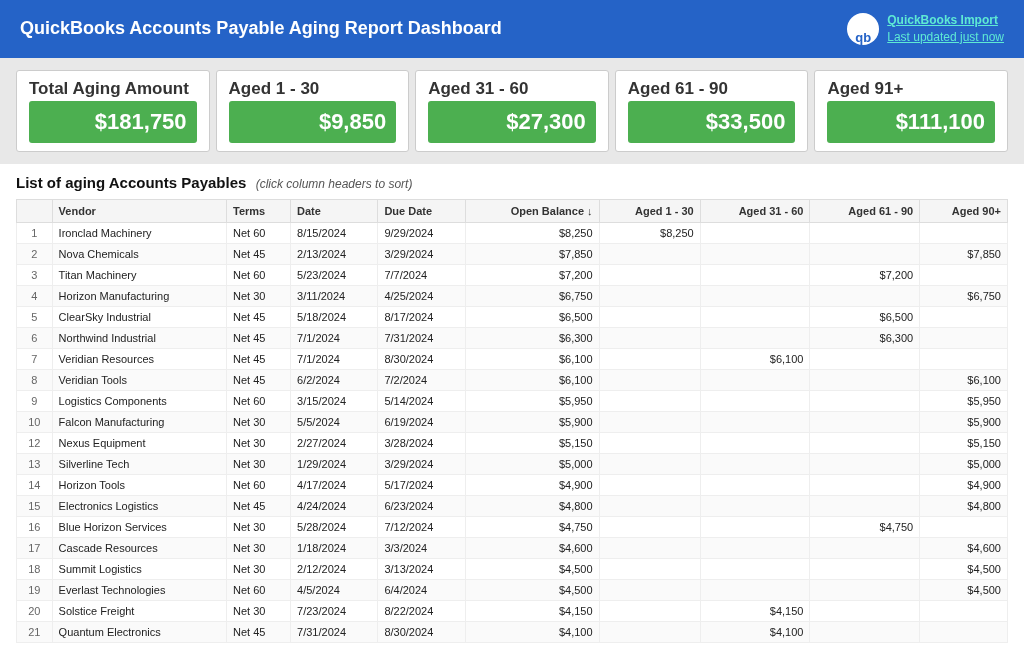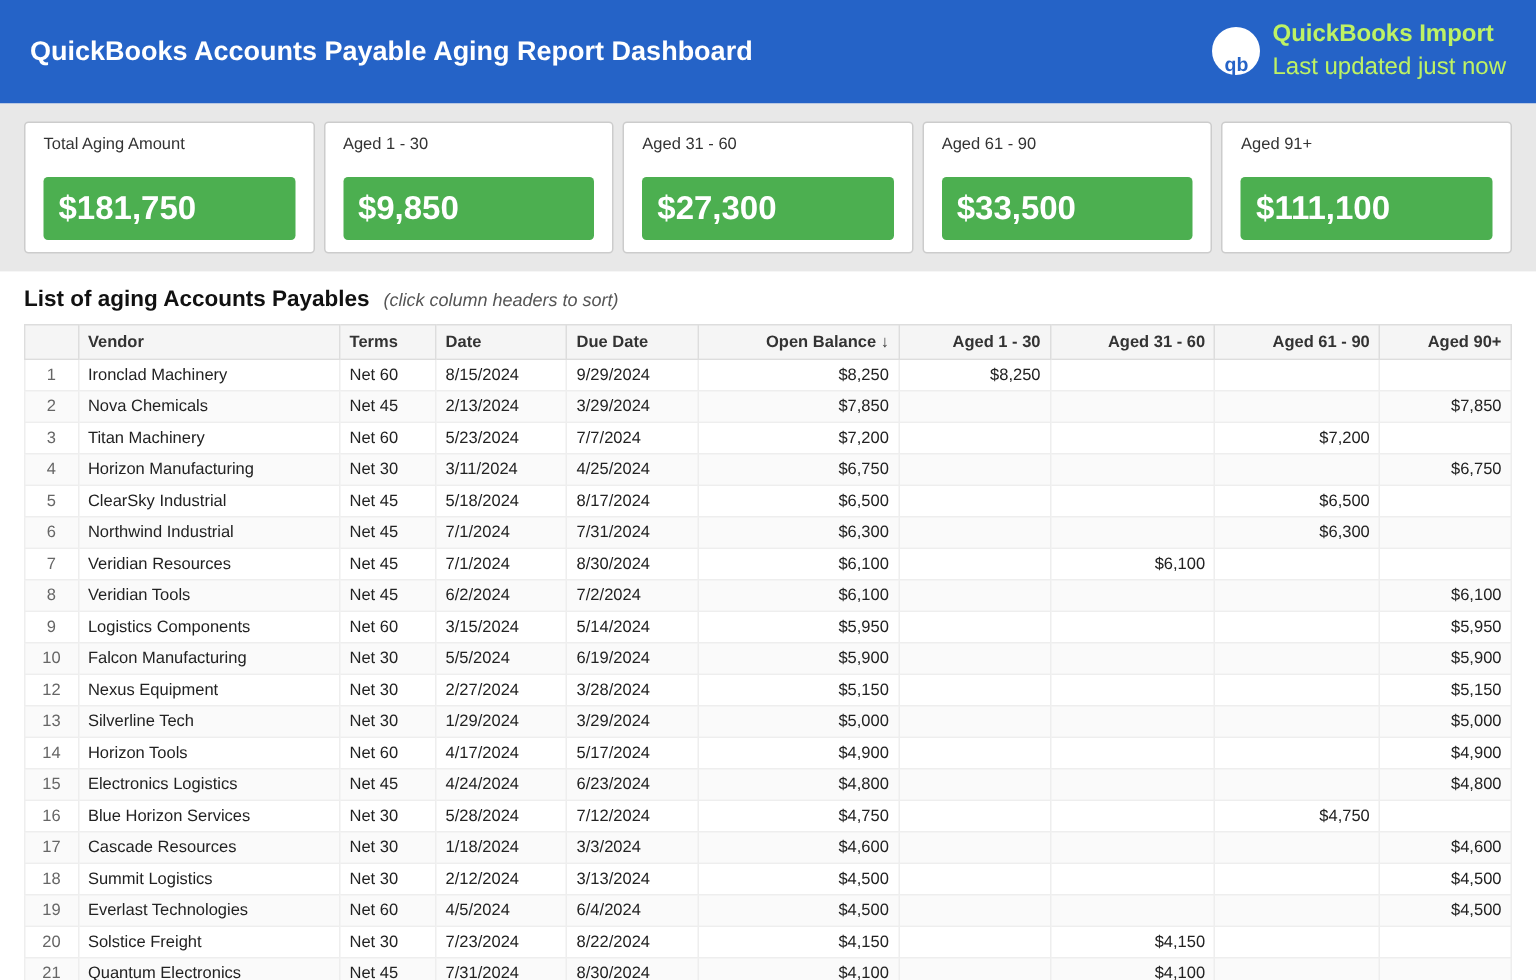--- a/index.html
+++ b/index.html
@@ -28,50 +28,50 @@
       border-radius: 50%;
       width: 32px;
       height: 32px;
       display: flex;
       align-items: flex-end;
       justify-content: center;
       font-weight: bold;
       color: #2563c7;
       font-size: 13px;
     }
-    .header-info { color: #bef264; font-size: 16px; line-height: 1.4; }
+    .header-info { color: #5eead4; font-size: 12px; line-height: 1.4; text-decoration: underline; }
     .header-info .top { font-weight: bold; }
 
     .summary-bar {
       background: #e8e8e8;
       padding: 12px 16px;
       display: flex;
       gap: 6px;
     }
     .summary-card {
       flex: 1;
       background: white;
       border: 1px solid #ccc;
       border-radius: 3px;
       padding: 8px 12px;
     }
     .summary-card .label {
-      font-size: 11px;
+      font-size: 17px;
       color: #333;
-      font-weight: normal;
-      margin-bottom: 16px;
+      font-weight: bold;
+      margin-bottom: 2px;
     }
     .summary-card .value {
       background: #4caf50;
       color: white;
       font-size: 22px;
       font-weight: bold;
       padding: 8px 10px;
       border-radius: 3px;
-      text-align: left;
+      text-align: right;
     }
 
     .main {
       background: white;
       margin: 0;
       padding: 10px 16px;
     }
 
     .list-header {
       margin-bottom: 8px;

